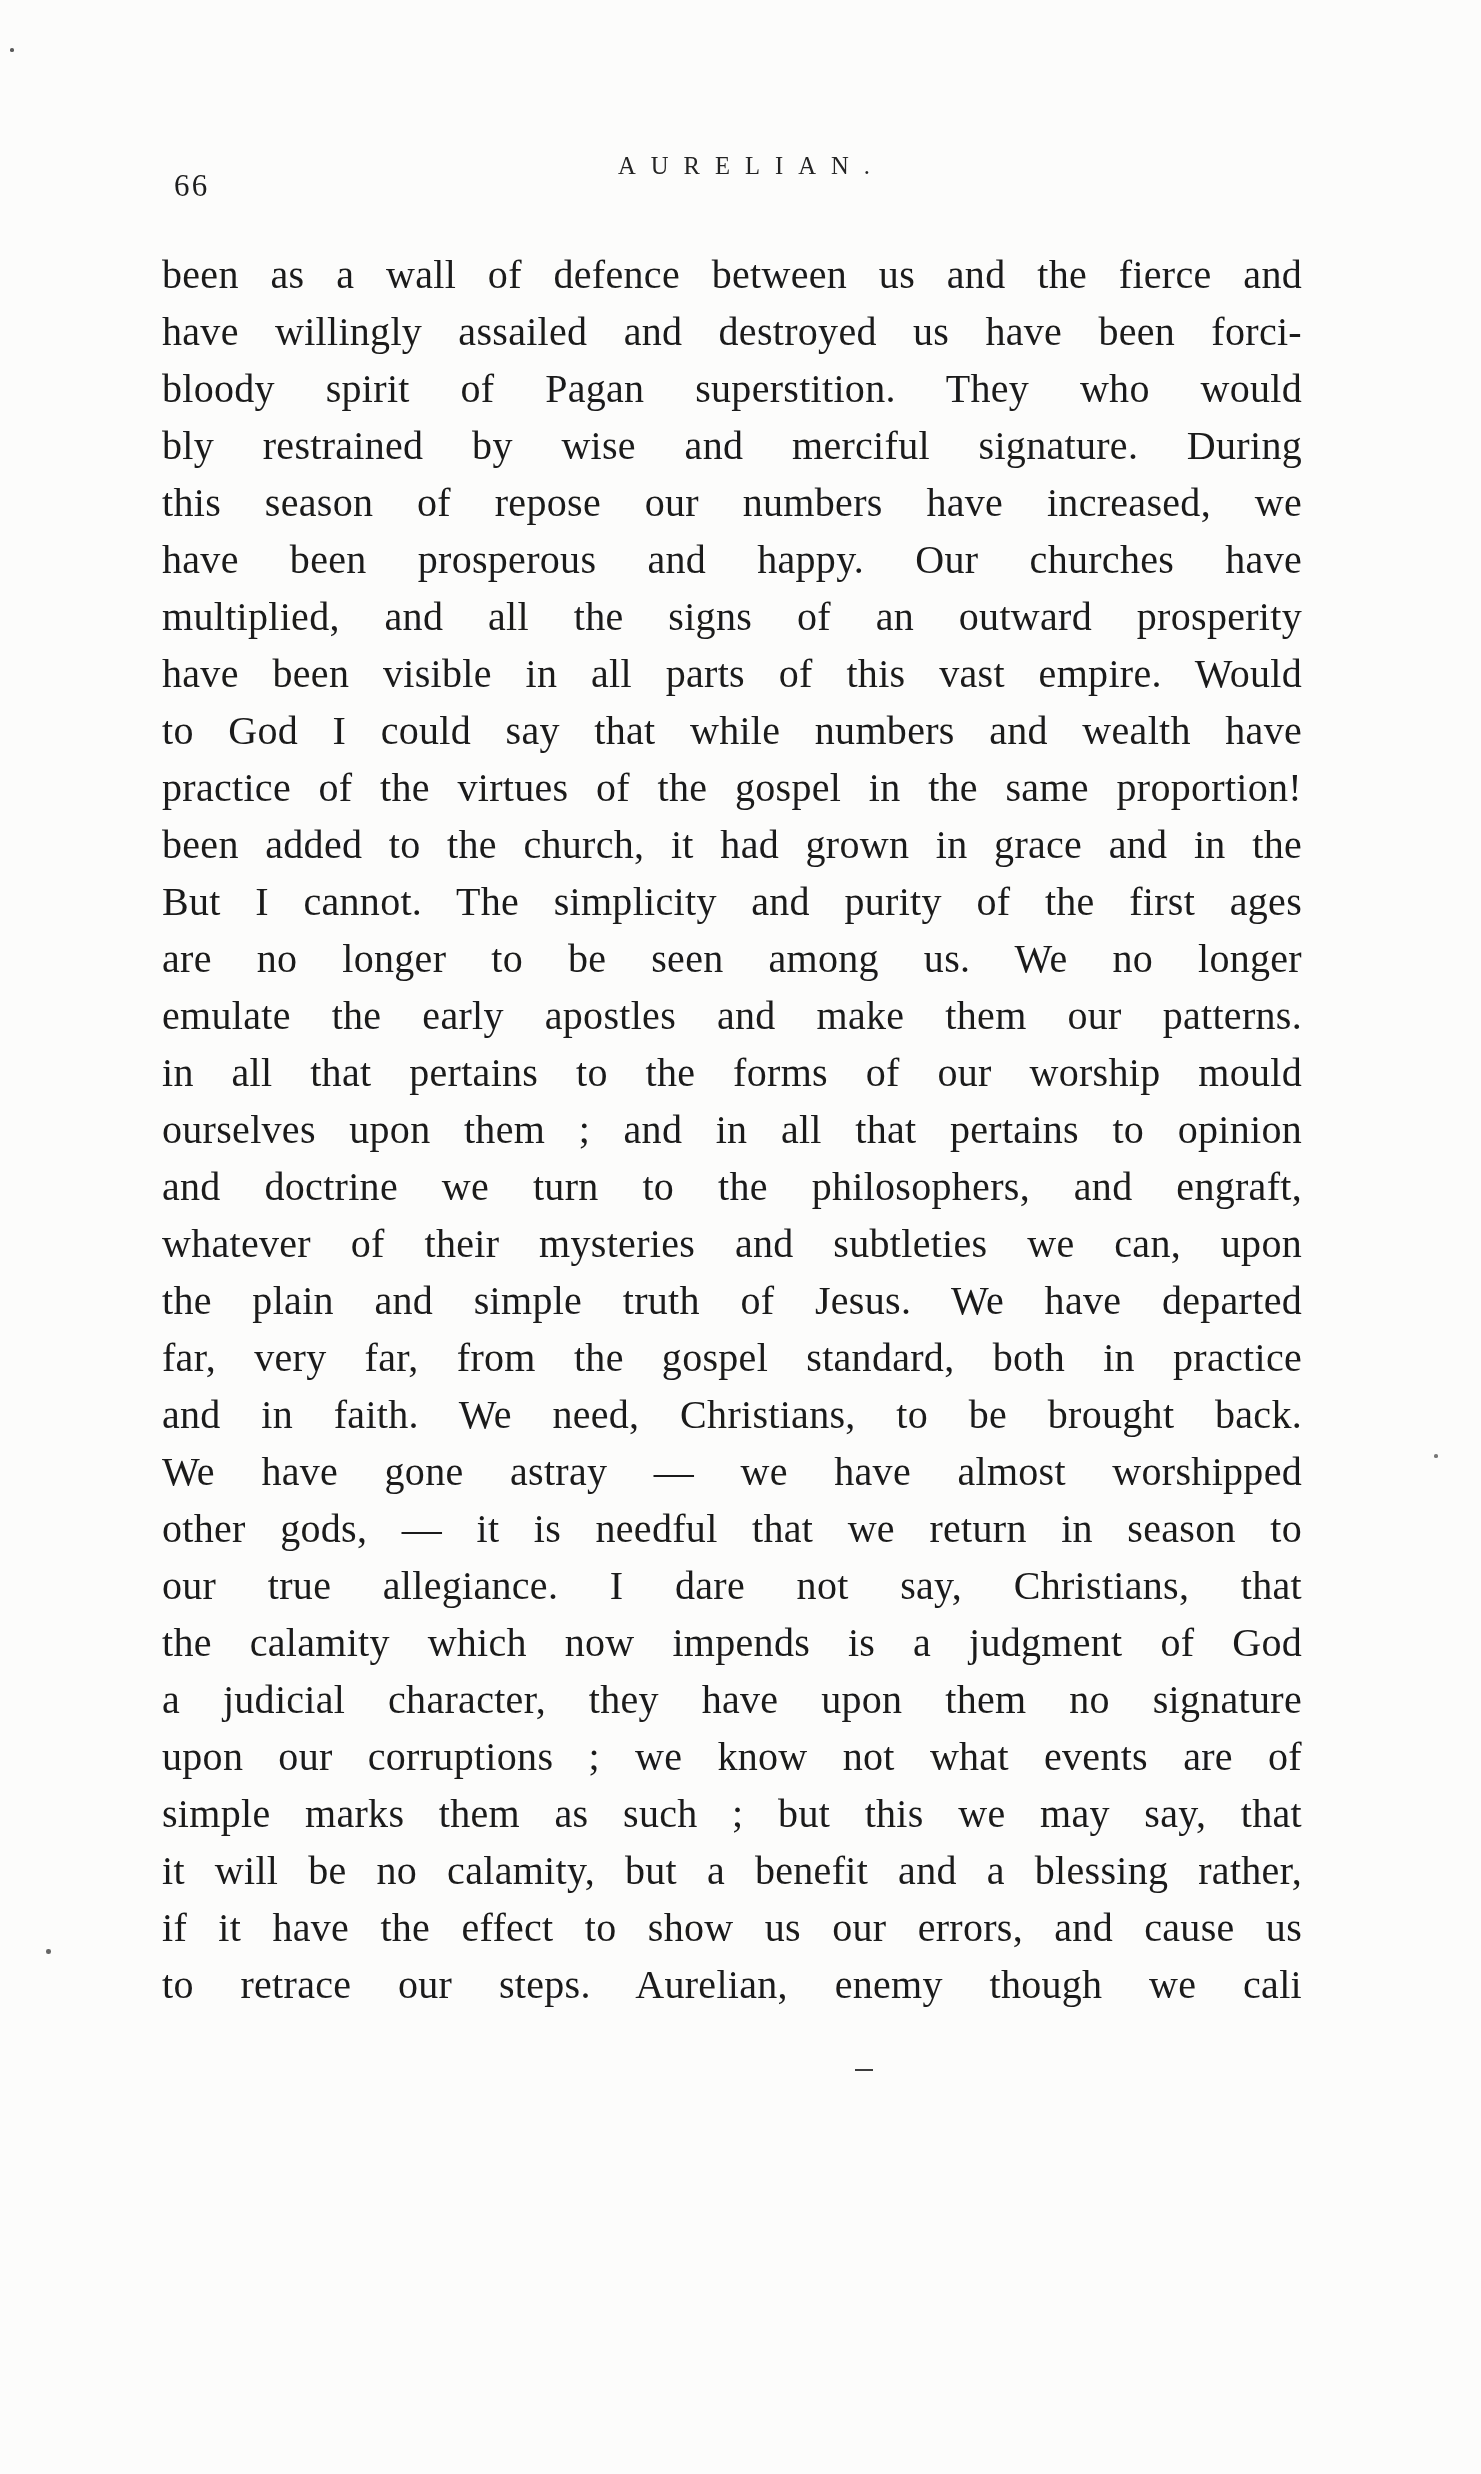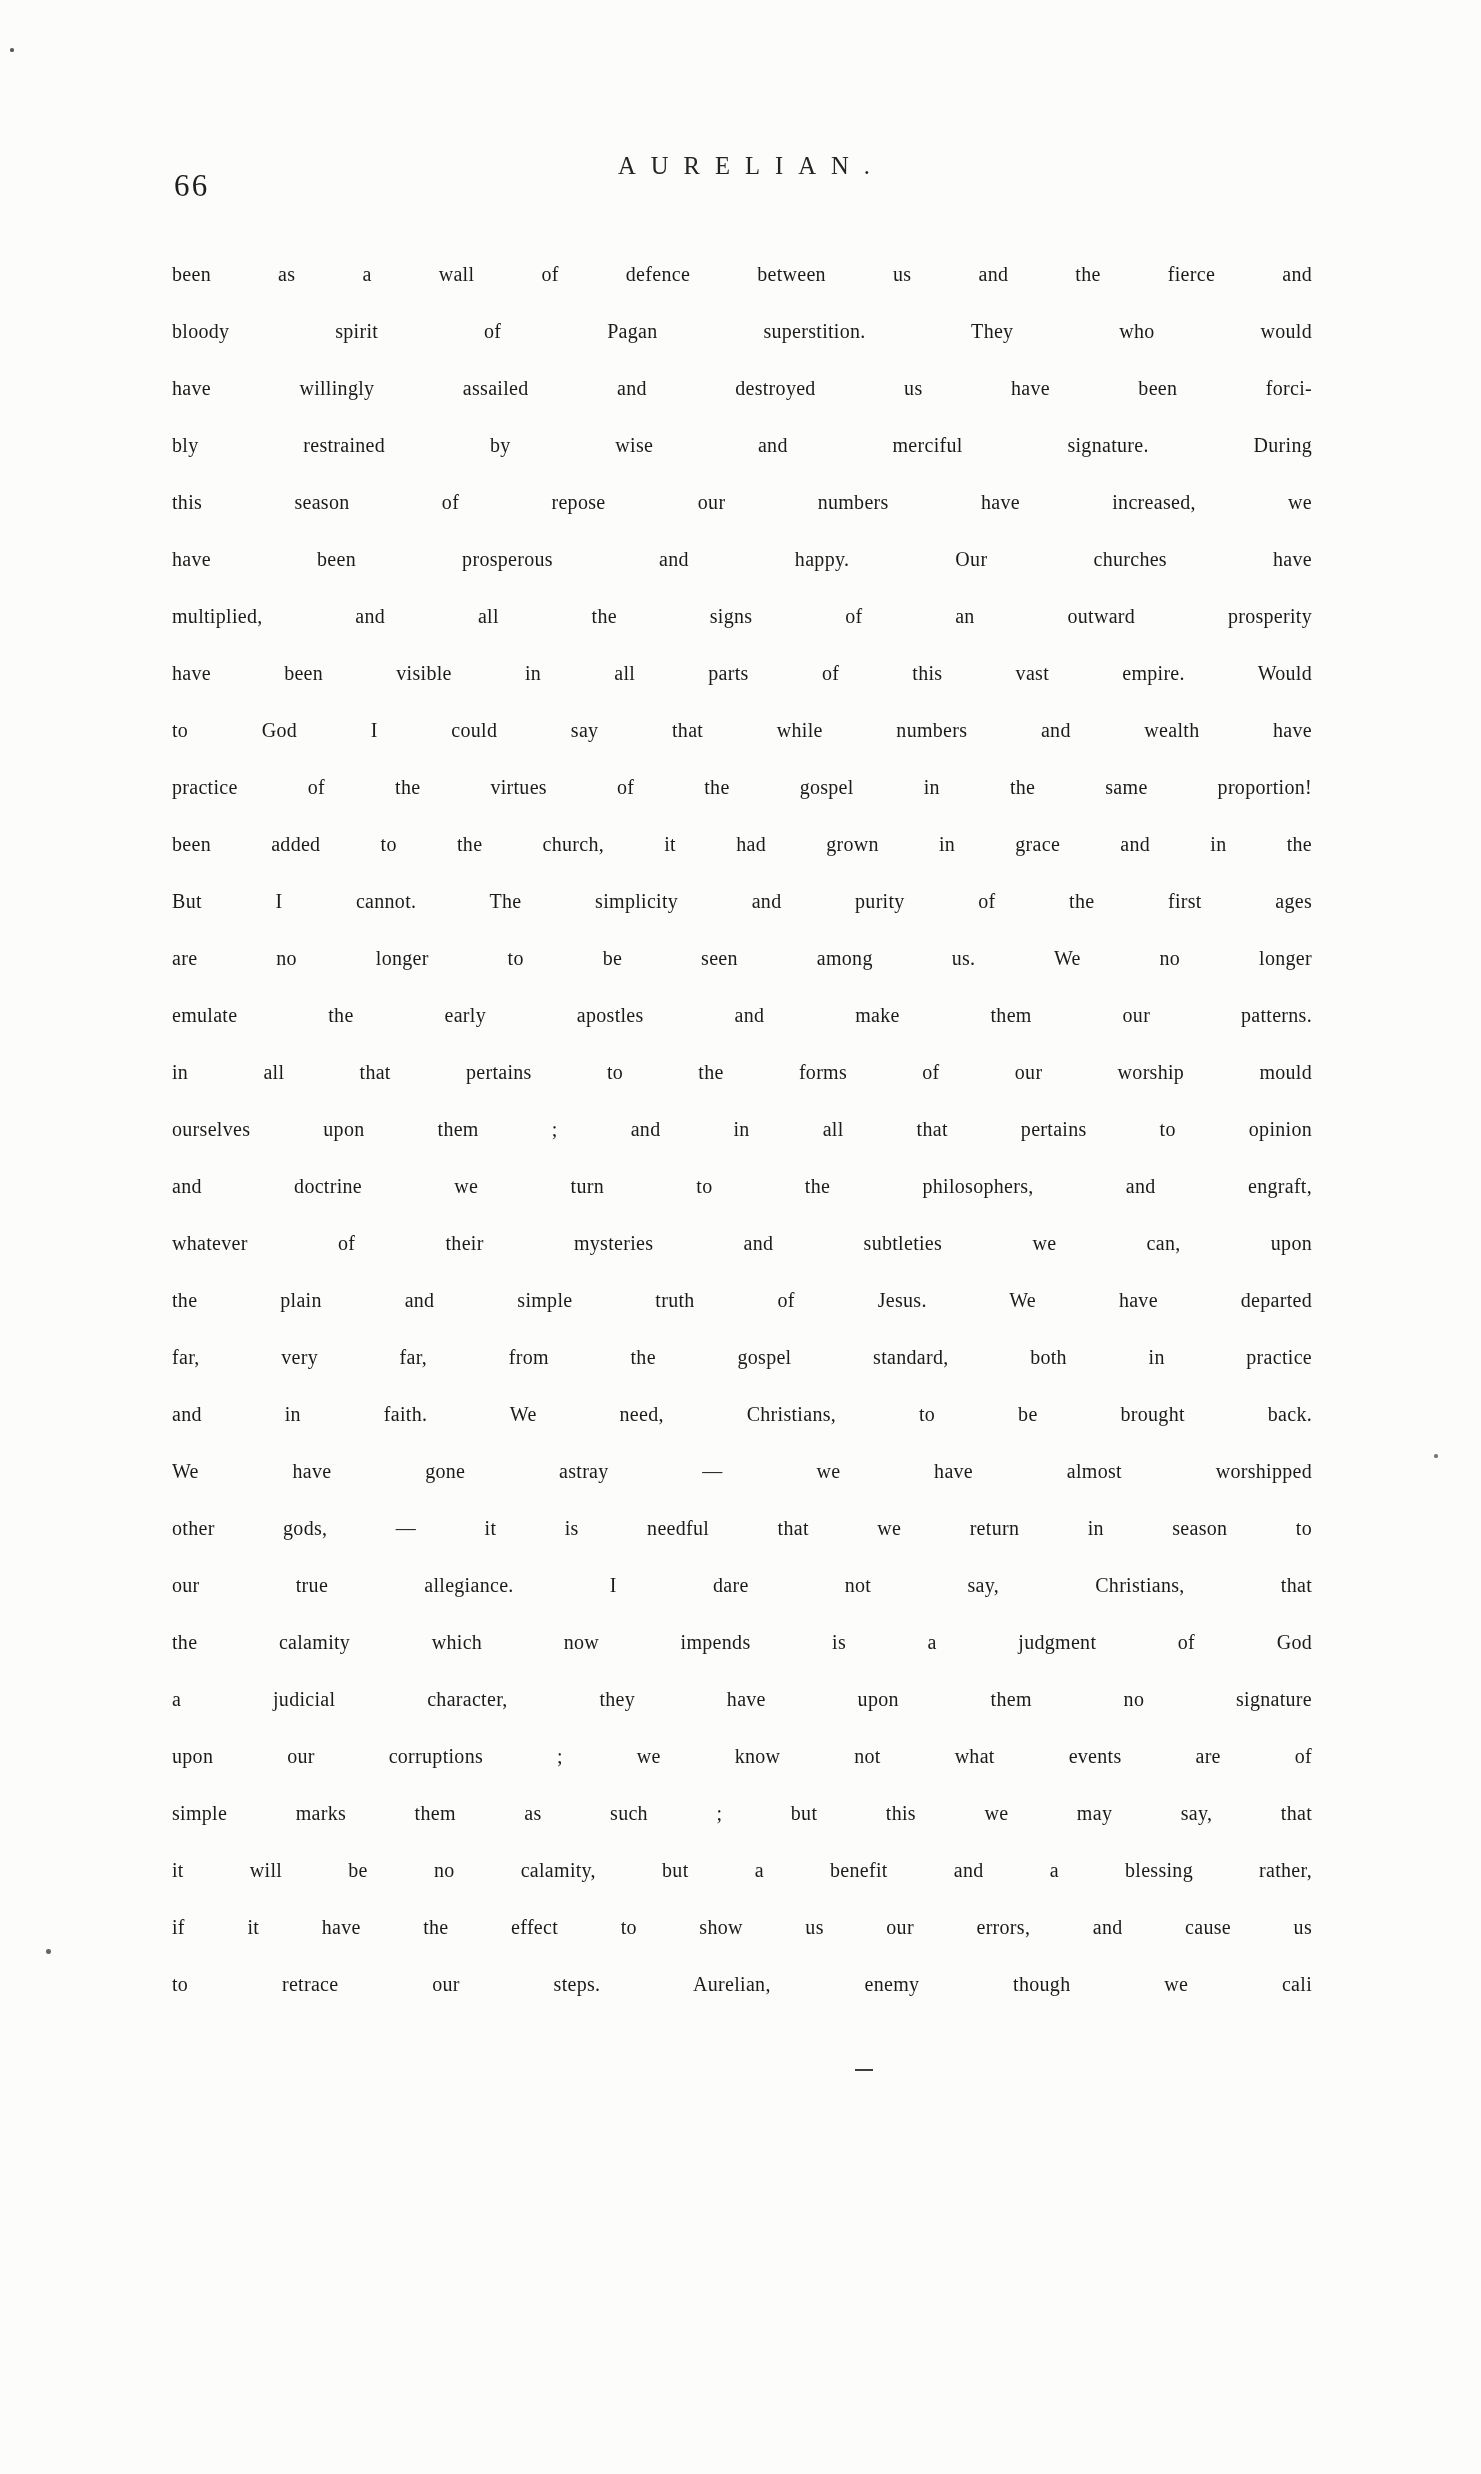--- a/index.html
+++ b/index.html
@@ -37,23 +37,23 @@
     text-align: center;
     font-size: 24.6px;
     letter-spacing: 15px;
     padding-left: 15px; 
     color: #242424;
     margin-top: 0;
   }
   .text-block {
     position: absolute;
     top: 246px;
-    left: 172px;
+    left: 162px;
     width: 1140px;
-    font-size: 20px;
+    font-size: 40px;
     line-height: 57px;
     letter-spacing: 0.3px;
   }
   .text-line {
     text-align: justify;
     text-align-last: justify;
     white-space: normal;
     height: 57px;
     overflow: visible;
   }
@@ -80,22 +80,22 @@
 
 <div class="page">
 
   <div class="page-header">
     <span class="page-number">66</span>
     <span class="running-title">AURELIAN.</span>
   </div>
 
   <div class="text-block">
       <div class="text-line">been as a wall of defence between us and the fierce and</div>
+      <div class="text-line">have willingly assailed and destroyed us have been forci-</div>
       <div class="text-line">bloody spirit of Pagan superstition.  They who would</div>
-      <div class="text-line">have willingly assailed and destroyed us have been forci-</div>
       <div class="text-line">bly restrained by wise and merciful signature.  During</div>
       <div class="text-line">this season of repose our numbers have increased, we</div>
       <div class="text-line">have been prosperous and happy.  Our churches have</div>
       <div class="text-line">multiplied, and all the signs of an outward prosperity</div>
       <div class="text-line">have been visible in all parts of this vast empire.  Would</div>
       <div class="text-line">to God I could say that while numbers and wealth have</div>
       <div class="text-line">practice of the virtues of the gospel in the same proportion!</div>
       <div class="text-line">been added to the church, it had grown in grace and in the</div>
       <div class="text-line">But I cannot.  The simplicity and purity of the first ages</div>
       <div class="text-line">are no longer to be seen among us.  We no longer</div>

